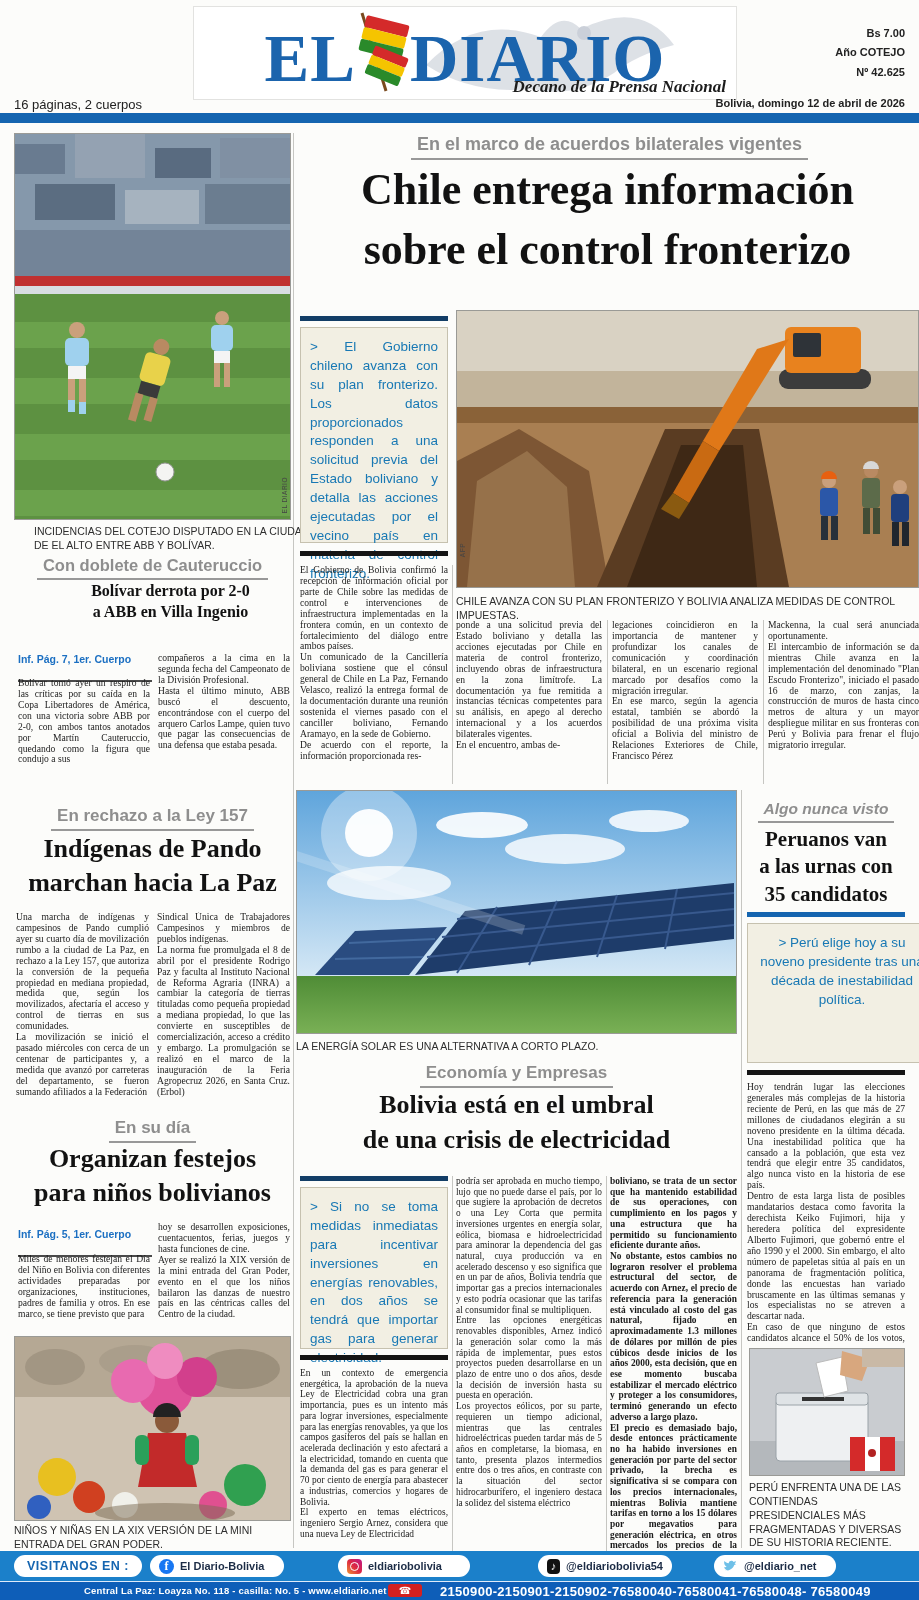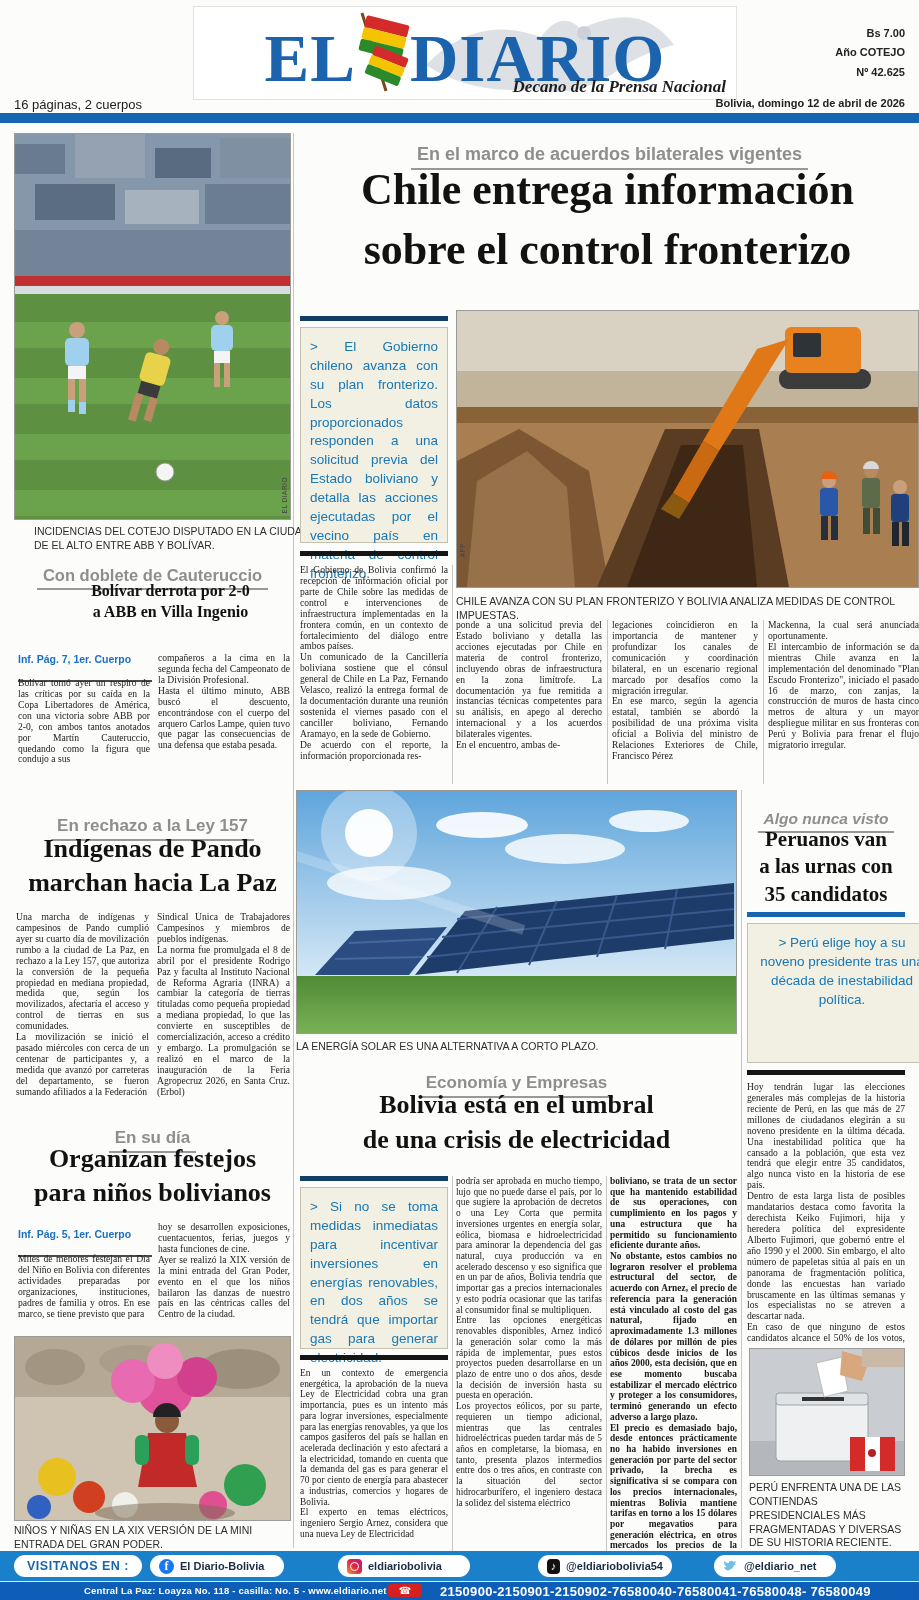--- a/index.html
+++ b/index.html
@@ -15,21 +15,21 @@
   .condor{position:absolute;right:40px;top:0;z-index:1;opacity:.8;}
   .flagwrap{display:inline-block;width:62px;height:84px;vertical-align:-12px;margin:0 -4px;}
   .tagline{position:absolute;right:10px;bottom:2px;z-index:3;font-family:"Liberation Serif",serif;
            font-style:italic;font-weight:bold;font-size:17px;color:#1c1c1c;}
   .mh-info{position:absolute;right:14px;top:24px;text-align:right;font-size:11px;font-weight:bold;color:#222;line-height:1.75;margin-left:21px;}
   .mh-date{position:absolute;right:14px;top:97px;font-size:11px;font-weight:bold;color:#222;}
   .mh-pages{position:absolute;left:14px;top:97px;font-size:13px;color:#222;}
   .blue-bar{position:absolute;left:0;top:113px;width:919px;height:10px;background:#1565b0;}
   
   .kick{text-align:center;font-weight:bold;color:#8e8e8e;}
-  .kick span{display:inline-block;border-bottom:2px solid #989898;padding:0 6px 3px;margin-top:10px;}
+  .kick span{display:inline-block;border-bottom:2px solid #989898;padding:0 6px 3px;}
   .hl{font-family:"Liberation Serif",serif;font-weight:bold;color:#121212;text-align:center;white-space:pre-line;}
   .bt{font-family:"Liberation Serif",serif;font-size:9.6px;line-height:1.14;text-align:justify;
       color:#1b1b1b;white-space:pre-line;overflow:hidden;}
   .cap{font-size:10.5px;line-height:1.32;color:#2e2e2e;}
   .ref{font-size:10.5px;font-weight:bold;color:#1b6fc2;border-bottom:2px solid #4a4a4a;padding-bottom:15px;}
   .callout{background:#f2efe3;border:1px solid #c6c1af;color:#1878b4;font-size:13.5px;line-height:1.4;
            text-align:justify;padding:10px 9px;white-space:pre-line;box-sizing:border-box;}
   .callout.center{text-align:center;}
   .bar{position:absolute;height:5px;}
   .vr{position:absolute;width:1px;background:#c6c6c2;}

